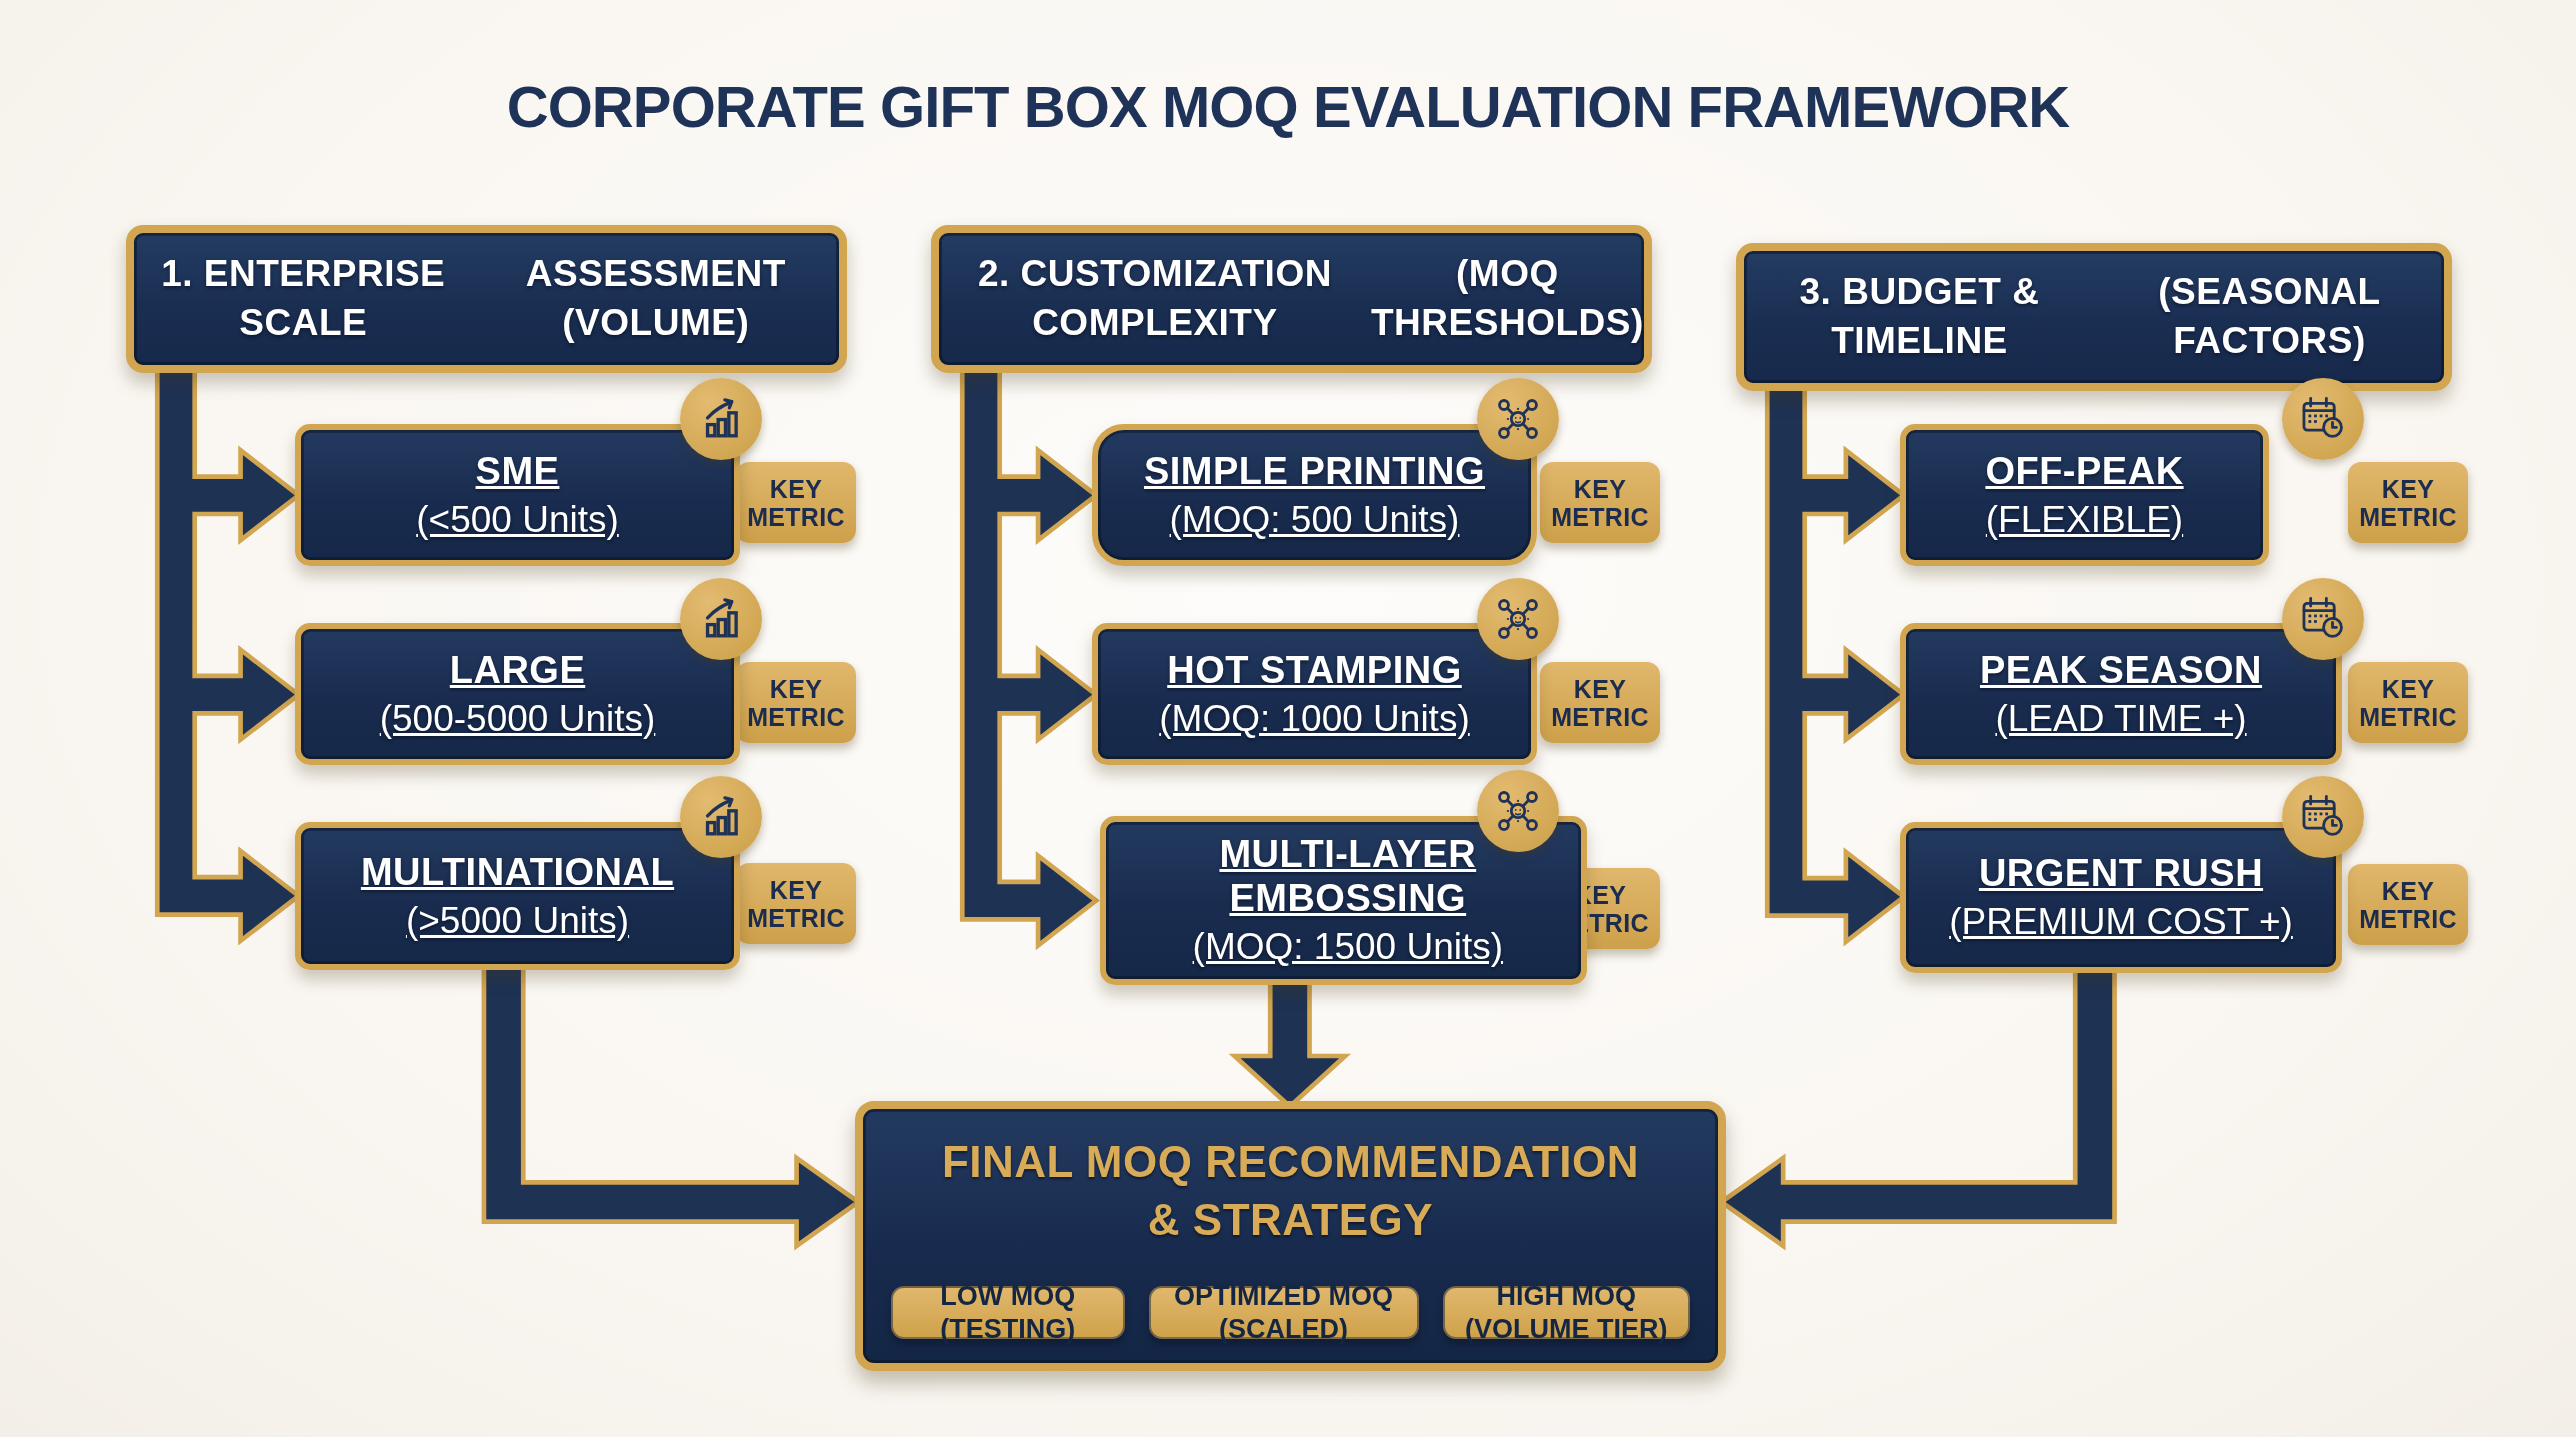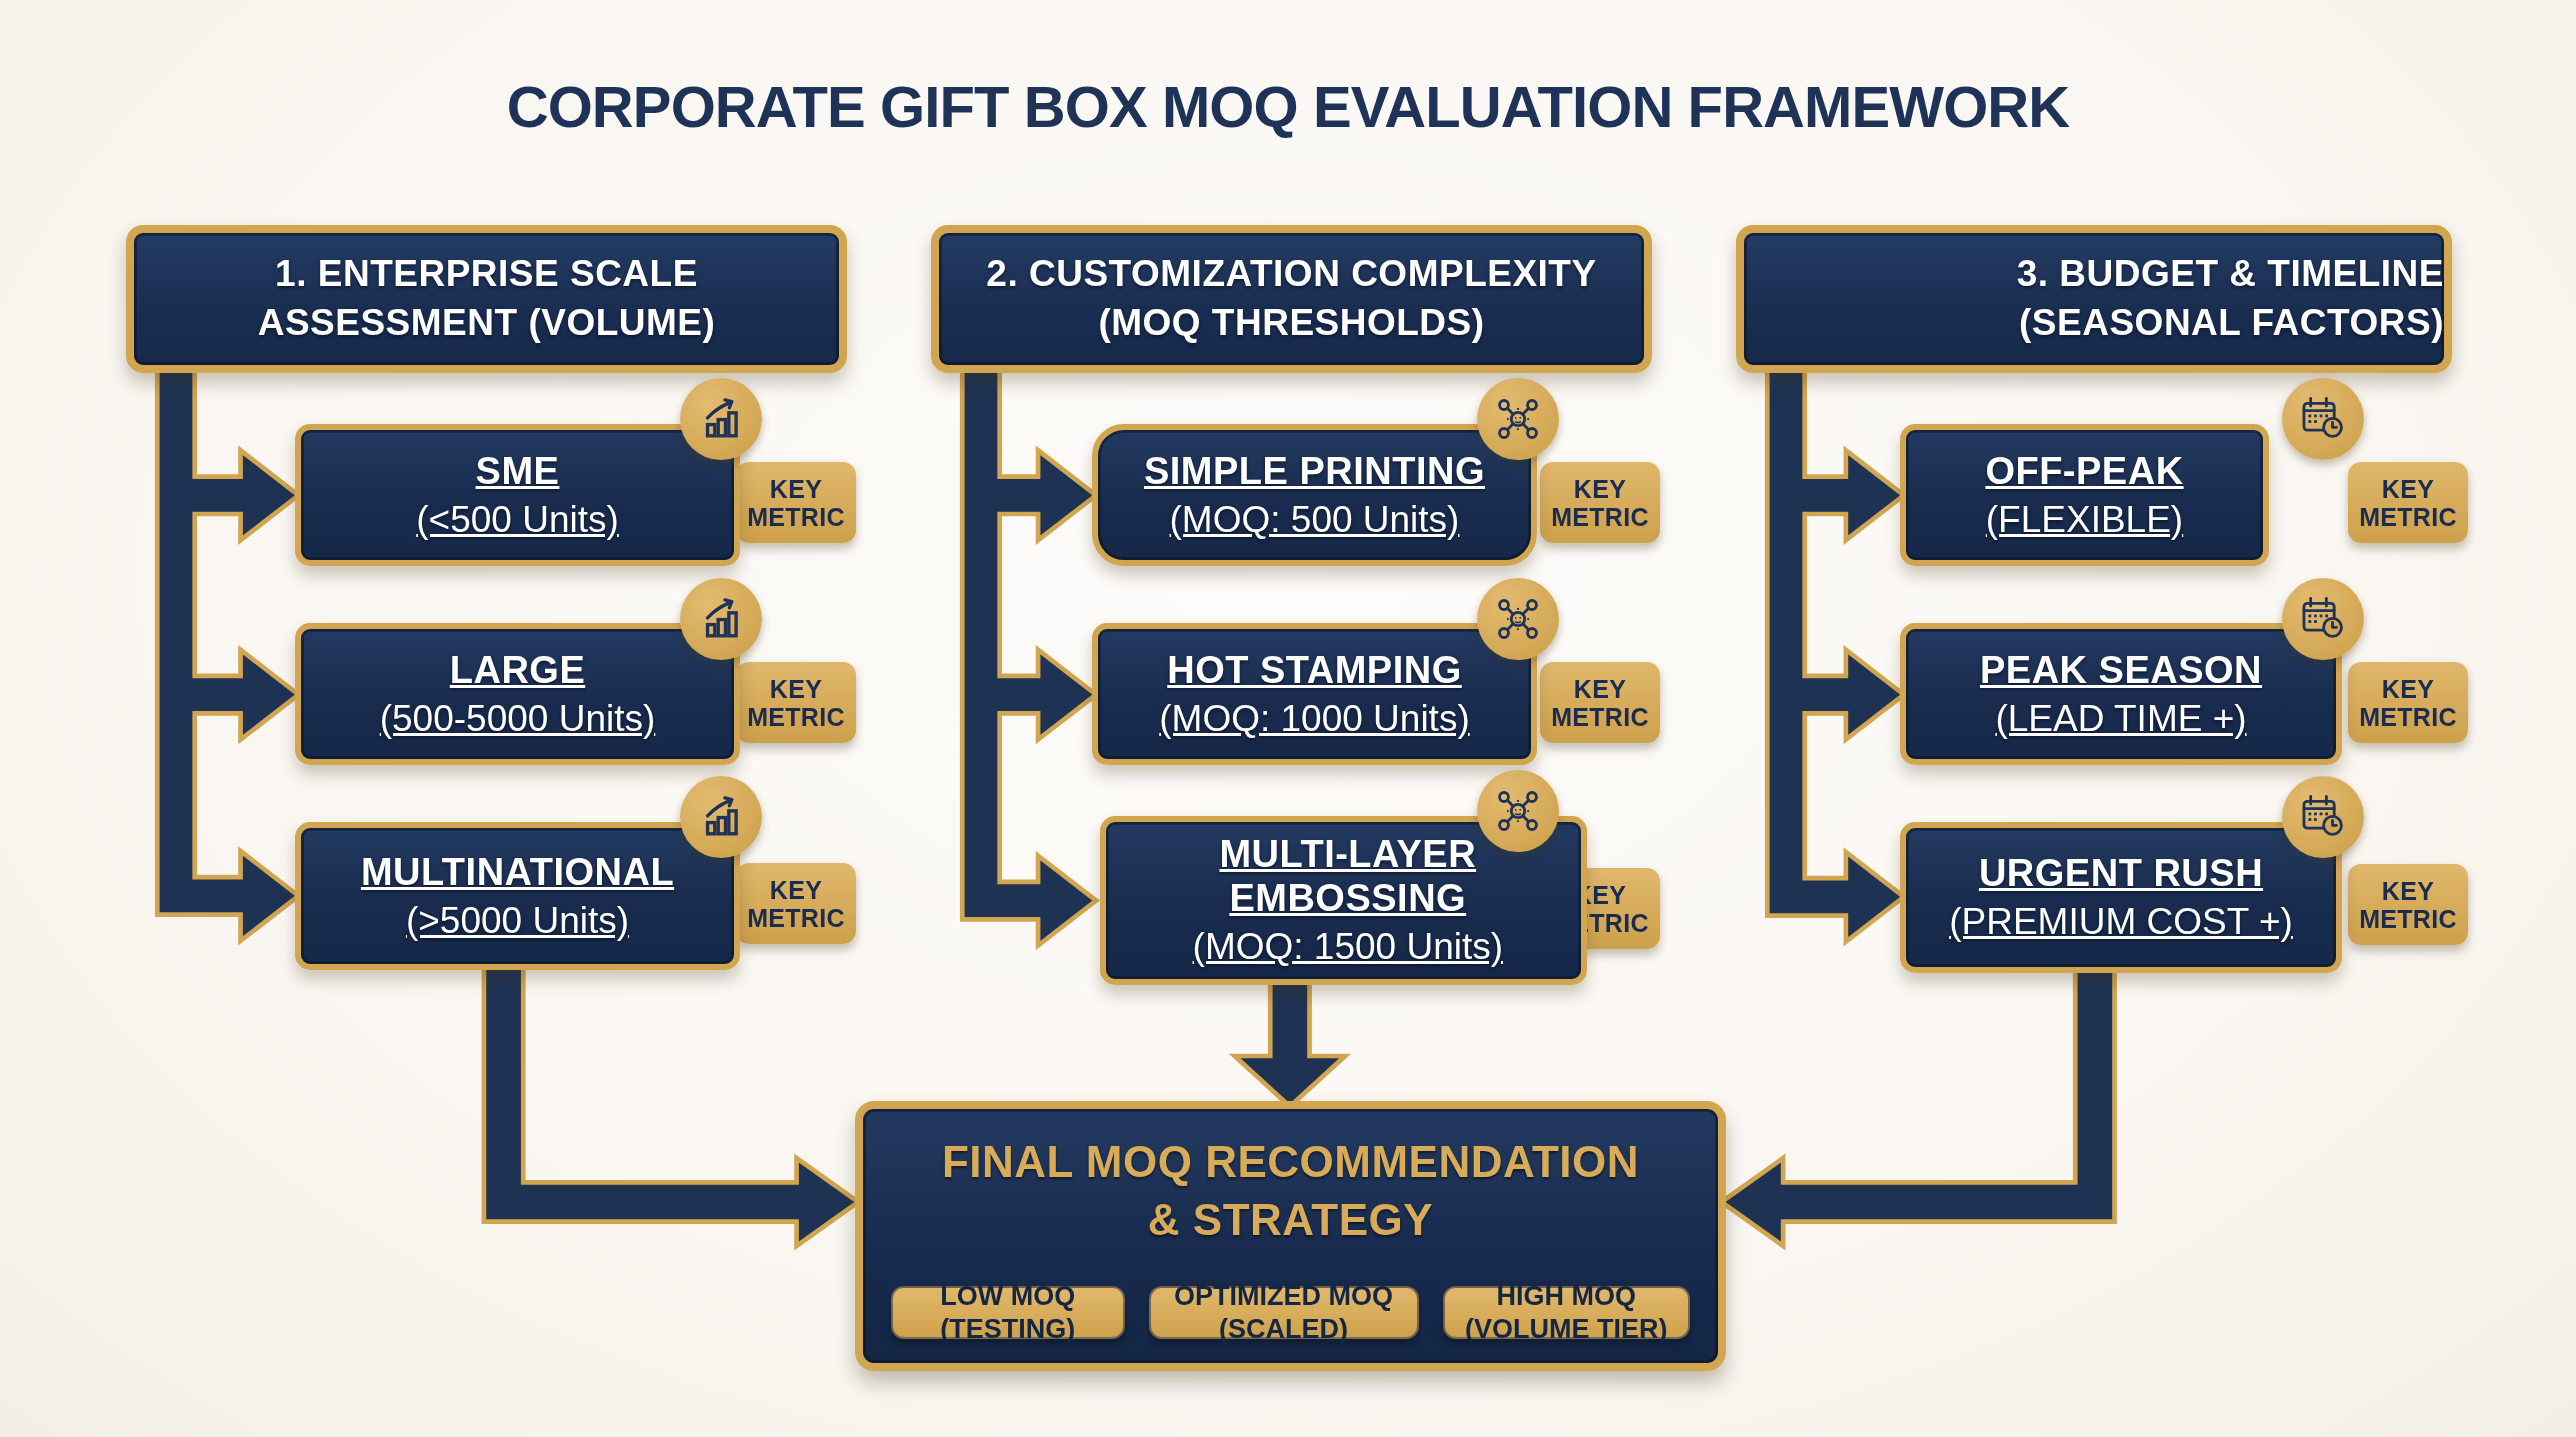--- a/index.html
+++ b/index.html
@@ -11,21 +11,21 @@
   *{box-sizing:border-box;}
   .page-title{
     position:absolute;top:73px;left:0;width:100%;text-align:center;
     font-size:58px;font-weight:800;letter-spacing:-0.9px;color:#1e3357;
   }
   .col-header{
     position:absolute;z-index:3;
     background:linear-gradient(180deg,#243c63 0%,#1a2e52 55%,#16294b 100%);
     border:8.4px solid #d2a551;border-radius:17px;
     box-shadow:0 9.4px 17px rgba(70,55,20,.28), inset 0 0 0 2.8px rgba(8,16,32,.55);
-    color:#fff;display:flex;flex-direction:column;align-items:center;justify-content:center;
+    color:#fff;display:flex;align-items:center;justify-content:center;
     text-align:center;font-size:37px;font-weight:700;line-height:1.32;
     text-shadow:0 1.9px 3.7px rgba(5,10,25,.55);letter-spacing:0.5px;
   }
   .item-box{
     position:absolute;z-index:3;
     background:linear-gradient(180deg,#233a60 0%,#192c4f 55%,#152848 100%);
     border:6.6px solid #d2a551;border-radius:15px;
     box-shadow:0 9.4px 15px rgba(70,55,20,.25), inset 0 0 0 2.8px rgba(8,16,32,.5);
     color:#fff;display:flex;flex-direction:column;align-items:center;justify-content:center;
     text-align:center;padding:3.7px 9.4px;text-decoration:underline;
@@ -222,21 +222,21 @@
     <circle cx="50" cy="32" r="2" fill="#1f3257" stroke="none"></circle>
       <circle cx="68" cy="50" r="2" fill="#1f3257" stroke="none"></circle>
     <circle cx="50" cy="68" r="2" fill="#1f3257" stroke="none"></circle>
       <circle cx="32" cy="50" r="2" fill="#1f3257" stroke="none"></circle>
     <circle cx="46" cy="48" r="1.6" fill="#1f3257" stroke="none"></circle>
       <circle cx="54" cy="48" r="1.6" fill="#1f3257" stroke="none"></circle>
     <path d="M46 55 Q50 58 54 55" stroke-width="3"></path>
   </svg>
 </div>
 
-<div class="col-header" style="left:1736px;top:225px;width:716px;height:148px;align-items:flex-end;">
+<div class="col-header" style="left:1736px;top:243px;width:716px;height:148px;">
   <span>3. BUDGET &amp; TIMELINE</span>
   <span>(SEASONAL FACTORS)</span>
 </div>
 
 <div class="item-box" style="left:1900px;top:424px;width:369px;height:142px;">
   <div class="item-name">OFF-PEAK</div>
   <div class="item-detail">(FLEXIBLE)</div>
 </div>
 <div class="tag" style="left:2348px;top:462px;">
   <span>KEY</span>

